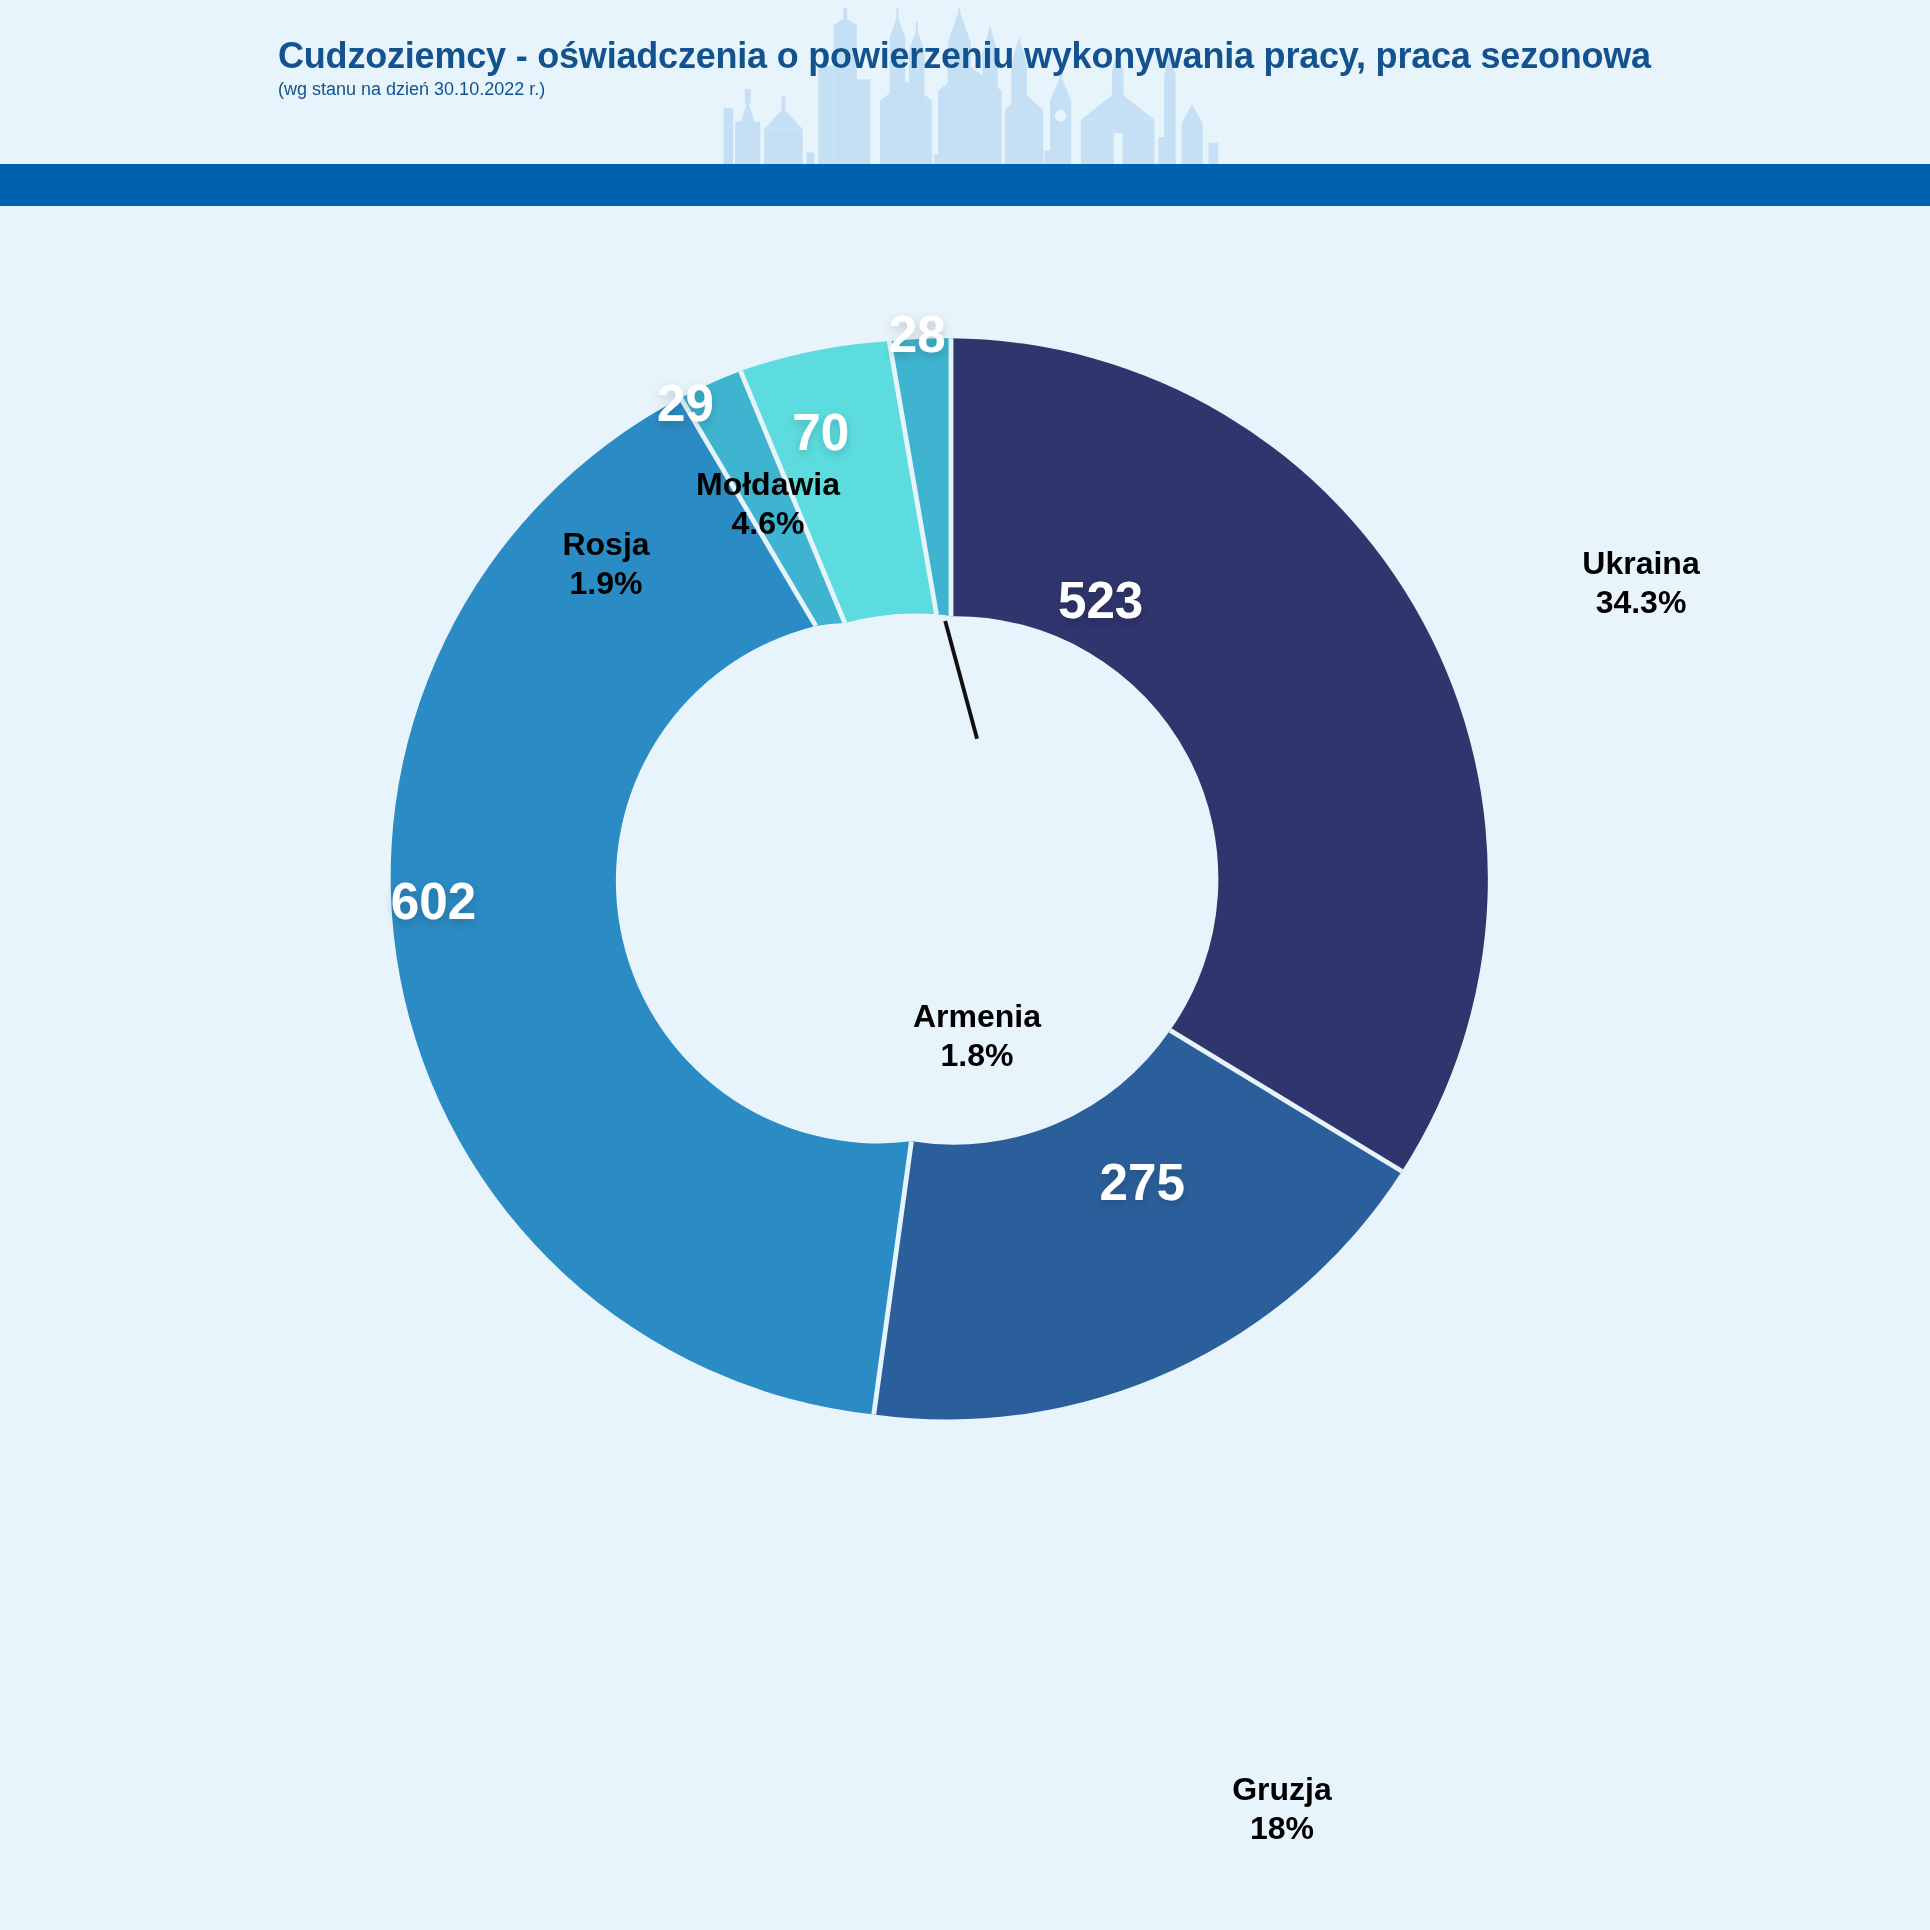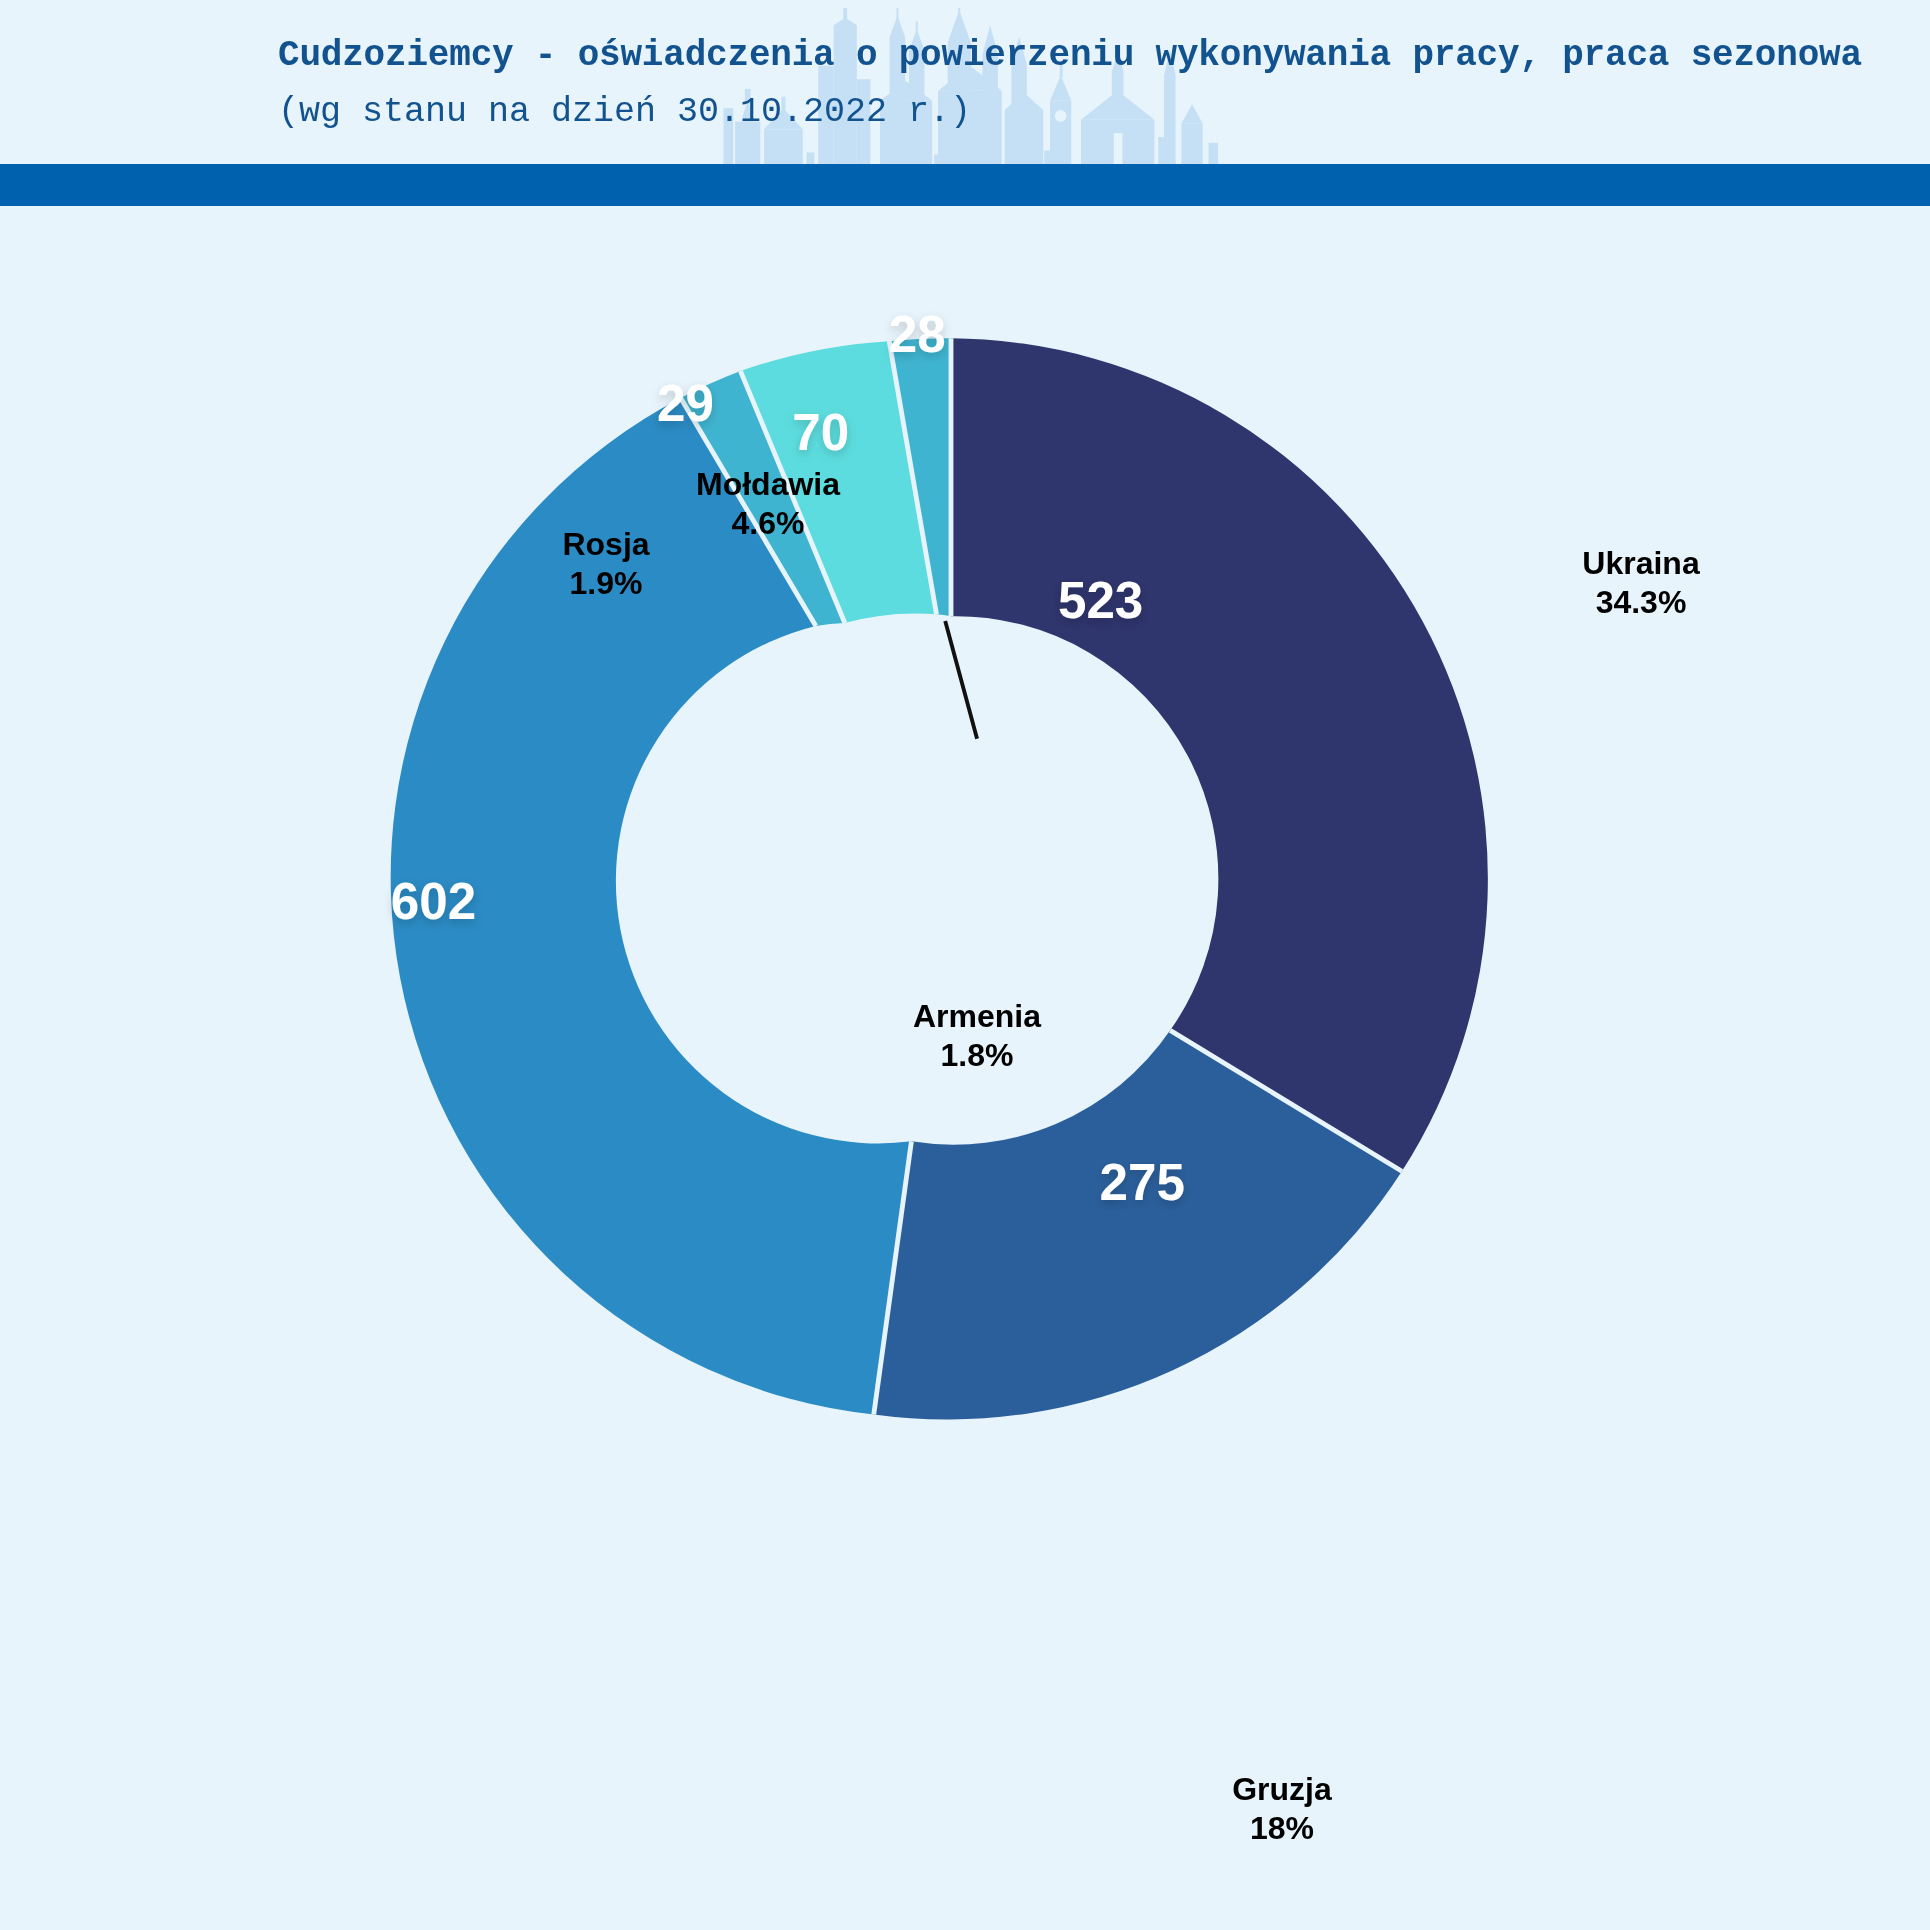--- a/index.html
+++ b/index.html
@@ -18,21 +18,20 @@
 
   
   #header {
     position: absolute;
     left: 0;
     top: 0;
     width: 1930px;
     height: 192px;
     background: #e8f4fc;
     overflow: hidden;
-    font-family: Liberation Mono, monospace;
   }
   #skyline {
     position: absolute;
     left: 710px;
     top: 7.7px;
     width: 512px;
     height: 156px;
     opacity: 1;
     pointer-events: none;
   }
@@ -44,22 +43,22 @@
   }
   #chart-title {
     font-size: 36px;
     font-weight: bold;
     color: #12538f;
     letter-spacing: -0.2px;
     line-height: 1.08;
     white-space: nowrap;
   }
   #chart-subtitle {
-    margin-top: 17px;
-    font-size: 35px;
+    margin-top: 4px;
+    font-size: 18px;
     font-weight: normal;
     color: #12538f;
     line-height: 1.1;
     white-space: nowrap;
   }
   #blue-bar {
     position: absolute;
     left: 0;
     top: 164px;
     width: 1930px;

